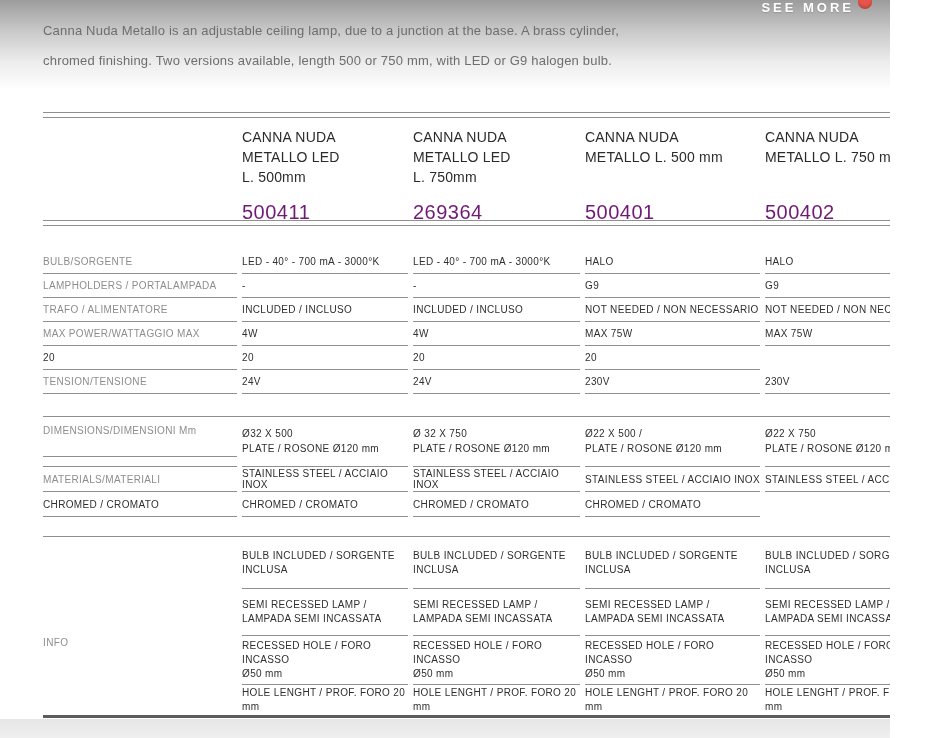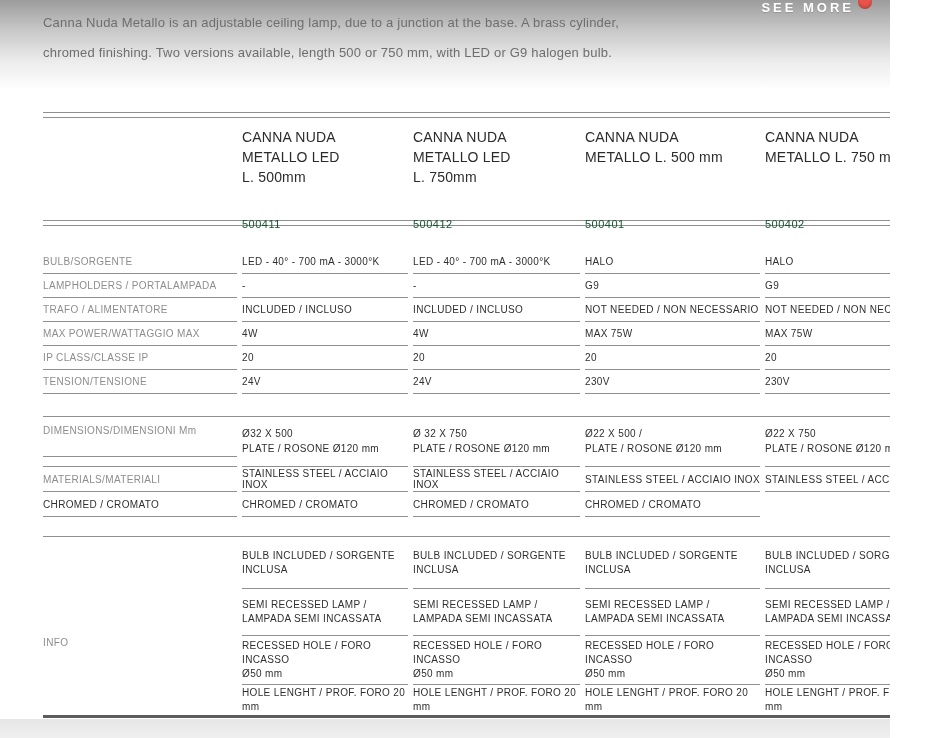--- a/index.html
+++ b/index.html
@@ -23,42 +23,42 @@
     font-size:13px; font-weight:bold; color:#ffffff; letter-spacing:3px;
     line-height:16px; text-shadow:0 1px 1px rgba(0,0,0,0.15);
   }
   .red-dot {
     width:14px; height:14px; border-radius:50%;
     background:#e8544b; margin-left:4px; transform:translateY(-5px);
     box-shadow:inset 0 -2px 3px rgba(0,0,0,0.2);
   }
   
   .intro {
-    position:absolute; left:43px; top:8px; width:600px;
+    position:absolute; left:43px; top:16px; width:600px;
     font-size:13px; line-height:30px; color:#6e6e6e; letter-spacing:0.2px;
     white-space:pre-line;
   }
   
   .spec-table { position:absolute; left:43px; top:112px; width:897px; }
   .grid {
     display:grid;
     grid-template-columns:194px 166px 167px 175px 1fr;
     column-gap:5px;
   }
   .dbl-line {
     height:6px; border-top:1px solid #8f8f8f; border-bottom:1px solid #8f8f8f;
   }
   
   .header-row { height:102px; position:relative; }
   .product-col { position:relative; padding-top:9px; }
   .ptitle {
     font-size:14px; line-height:20px; color:#2b2b2b; letter-spacing:0.2px;
     white-space:pre-line;
   }
-  .sku { position:absolute; top:100px; left:0; font-size:11px; color:#14532d; letter-spacing:0.5px; }
+  .sku { position:absolute; top:83px; left:0; font-size:20px; color:#701a75; letter-spacing:0.5px; }
   
   .spec-row { height:24px; }
   .spec-row.h48 { height:48px; }
   .spec-row.h25 { height:25px; }
   .cell {
     border-bottom:1px solid #8f8f8f;
     display:flex; align-items:center;
     font-size:10px; letter-spacing:0.35px;
     overflow:hidden;
   }
@@ -122,21 +122,21 @@
       <div class="product-col">
         <div class="ptitle">CANNA NUDA
 METALLO LED
 L. 500mm</div>
         <div class="sku">500411</div>
       </div>
       <div class="product-col">
         <div class="ptitle">CANNA NUDA
 METALLO LED
 L. 750mm</div>
-        <div class="sku">500412</div>
+        <div class="sku">269364</div>
       </div>
       <div class="product-col">
         <div class="ptitle">CANNA NUDA
 METALLO L. 500 mm</div>
         <div class="sku">500401</div>
       </div>
       <div class="product-col">
         <div class="ptitle">CANNA NUDA
 METALLO L. 750 mm</div>
         <div class="sku">500402</div>
@@ -171,21 +171,20 @@
 
     <div class="grid spec-row">
       <div class="cell label">MAX POWER/WATTAGGIO MAX</div>
       <div class="cell val">4W</div>
       <div class="cell val">4W</div>
       <div class="cell val">MAX 75W</div>
       <div class="cell val">MAX 75W</div>
     </div>
 
     <div class="grid spec-row">
-      <div class="cell label">IP CLASS/CLASSE IP</div>
       <div class="cell val">20</div>
       <div class="cell val">20</div>
       <div class="cell val">20</div>
       <div class="cell val">20</div>
     </div>
 
     <div class="grid spec-row">
       <div class="cell label">TENSION/TENSIONE</div>
       <div class="cell val">24V</div>
       <div class="cell val">24V</div>

